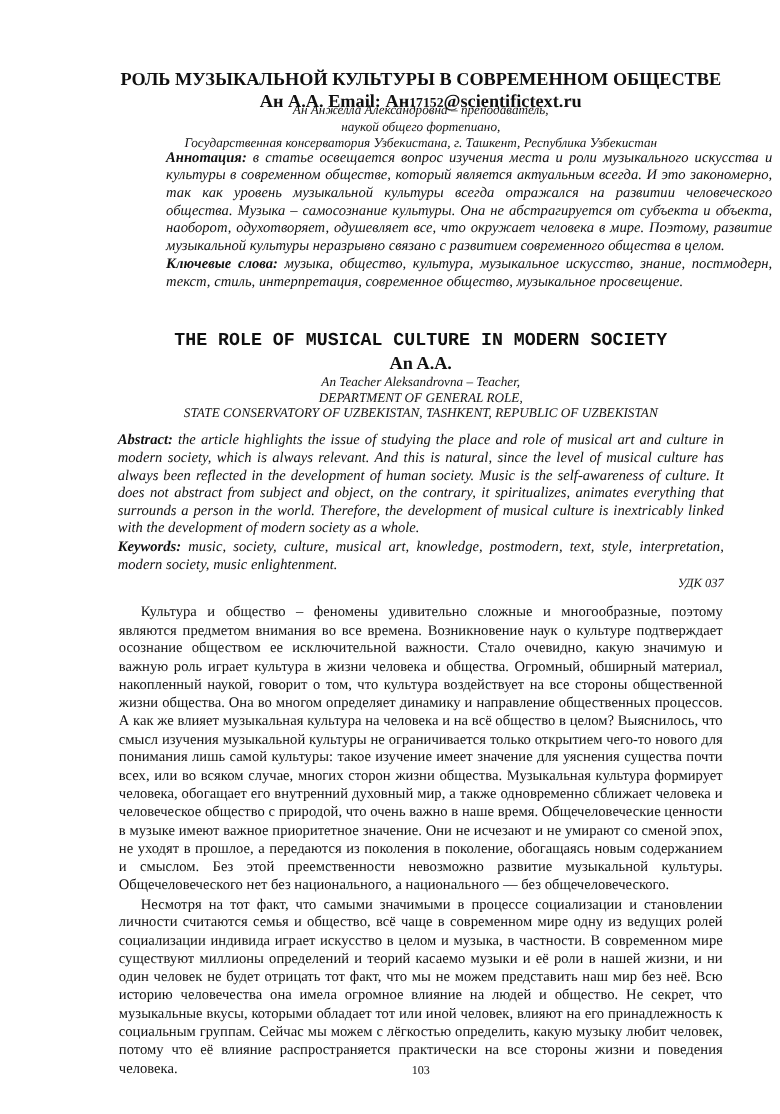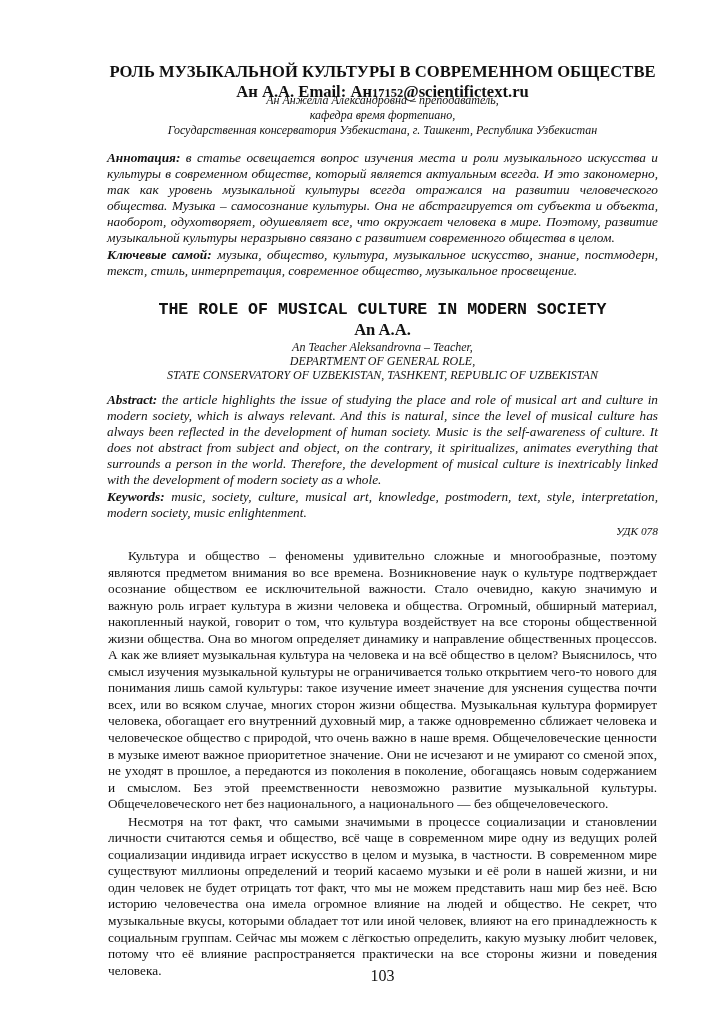--- a/index.html
+++ b/index.html
@@ -5,52 +5,52 @@
     html, body { margin: 0; padding: 0; background: #ffffff; }
     body { width: 709px; height: 1013px; position: relative; overflow: hidden; color: #111; font-family: "Liberation Serif", "DejaVu Serif", serif; }
     .page { position: absolute; left: 107px; width: 551px; top: 0; }
     .title { position: absolute; left: 0; width: 551px; text-align: center; font-weight: bold; font-size: 16.6px; line-height: 20px; white-space: nowrap; margin-top: 12px; }
     .aff { position: absolute; left: 0; width: 551px; text-align: center; font-style: italic; font-size: 12px; line-height: 14.5px; }
     .block { position: absolute; left: 0; width: 551px; font-size: 13.3px; line-height: 16.1px; text-align: justify; font-style: italic; }
     .block b { font-weight: bold; }
     .udk { position: absolute; right: 0; font-style: italic; font-size: 11.4px; }
     .body { position: absolute; left: 0; width: 551px; font-size: 13.3px; line-height: 16.55px; text-align: justify; }
     .body p { margin: 1px; text-indent: 20px; }
-    .pagenum { position: absolute; left: 0; width: 551px; text-align: center; font-size: 16px; }
+    .pagenum { position: absolute; left: 0; width: 551px; text-align: center; font-size: 11px; }
   </style>
 </head>
 <body>
 
 <div class="page">
 
   <div class="title" style="top:50px;">РОЛЬ МУЗЫКАЛЬНОЙ КУЛЬТУРЫ В СОВРЕМЕННОМ ОБЩЕСТВЕ</div>
   <div class="title" style="top:70px;"><span>Ан А.А. Email: Ан</span><span style="font-size:12.5px;">17152</span><span>@scientifictext.ru</span></div>
 
   <div class="aff" style="top:93px;">Ан Анжелла Александровна – преподаватель,</div>
-  <div class="aff" style="top:108px;">кафедра время фортепиано,</div>
+  <div class="aff" style="top:108px;">наукой общего фортепиано,</div>
   <div class="aff" style="top:123px;">Государственная консерватория Узбекистана, г. Ташкент, Республика Узбекистан</div>
 
-  <div class="block" style="top:150px;">
+  <div class="block" style="top:135px;margin-left:44px;">
     <b>Аннотация:</b><span> в статье освещается вопрос изучения места и роли музыкального искусства и культуры в современном обществе, который является актуальным всегда. И это закономерно, так как уровень музыкальной культуры всегда отражался на развитии человеческого общества. Музыка – самосознание культуры. Она не абстрагируется от субъекта и объекта, наоборот, одухотворяет, одушевляет все, что окружает человека в мире. Поэтому, развитие музыкальной культуры неразрывно связано с развитием современного общества в целом.</span><br>
-    <b>Ключевые самой:</b><span> музыка, общество, культура, музыкальное искусство, знание, постмодерн, текст, стиль, интерпретация, современное общество, музыкальное просвещение.</span>
+    <b>Ключевые слова:</b><span> музыка, общество, культура, музыкальное искусство, знание, постмодерн, текст, стиль, интерпретация, современное общество, музыкальное просвещение.</span>
   </div>
 
   <div class="title" style="top:288px;font-family:Liberation Mono, monospace;">THE ROLE OF MUSICAL CULTURE IN MODERN SOCIETY</div>
   <div class="title" style="top:308px;">An A.A.</div>
 
   <div class="aff" style="top:340px;">An Teacher Aleksandrovna – Teacher,</div>
   <div class="aff" style="top:354px;">DEPARTMENT OF GENERAL ROLE,</div>
   <div class="aff" style="top:368px;">STATE CONSERVATORY OF UZBEKISTAN, TASHKENT, REPUBLIC OF UZBEKISTAN</div>
 
   <div class="block" style="top:392px;">
     <b>Abstract:</b><span>  the article highlights the issue of studying the place and role of musical art and culture in modern society, which is always relevant. And this is natural, since the level of musical culture has always been reflected in the development of human society. Music is the self-awareness of culture. It does not abstract from subject and object, on the contrary, it spiritualizes, animates everything that surrounds a person in the world. Therefore, the development of musical culture is inextricably linked with the development of modern society as a whole.</span><br>
     <b>Keywords:</b><span> music, society, culture, musical art, knowledge, postmodern, text, style, interpretation, modern society, music enlightenment.</span>
   </div>
 
-  <div class="udk" style="top:525px;">УДК 078</div>
+  <div class="udk" style="top:525px;">УДК 037</div>
 
   <div class="body" style="top:547px;">
     <p>Культура и общество – феномены удивительно сложные и многообразные, поэтому являются предметом внимания во все времена. Возникновение наук о культуре подтверждает осознание обществом ее исключительной важности. Стало очевидно, какую значимую и важную роль играет культура в жизни человека и общества. Огромный, обширный материал, накопленный наукой, говорит о том, что культура воздействует на все стороны общественной жизни общества. Она во многом определяет динамику и направление общественных процессов. А как же влияет музыкальная культура на человека и на всё общество в целом? Выяснилось, что смысл изучения музыкальной культуры не ограничивается только открытием чего-то нового для понимания лишь самой культуры: такое изучение имеет значение для уяснения существа почти всех, или во всяком случае, многих сторон жизни общества. Музыкальная культура формирует человека, обогащает его внутренний духовный мир, а также одновременно сближает человека и человеческое общество с природой, что очень важно в наше время. Общечеловеческие ценности в музыке имеют важное приоритетное значение. Они не исчезают и не умирают со сменой эпох, не уходят в прошлое, а передаются из поколения в поколение, обогащаясь новым содержанием и смыслом. Без этой преемственности невозможно развитие музыкальной культуры. Общечеловеческого нет без национального, а национального — без общечеловеческого.</p>
     <p>Несмотря на тот факт, что самыми значимыми в процессе социализации и становлении личности считаются семья и общество, всё чаще в современном мире одну из ведущих ролей социализации индивида играет искусство в целом и музыка, в частности. В современном мире существуют миллионы определений и теорий касаемо музыки и её роли в нашей жизни, и ни один человек не будет отрицать тот факт, что мы не можем представить наш мир без неё. Всю историю человечества она имела огромное влияние на людей и общество. Не секрет, что музыкальные вкусы, которыми обладает тот или иной человек, влияют на его принадлежность к социальным группам. Сейчас мы можем с лёгкостью определить, какую музыку любит человек, потому что её влияние распространяется практически на все стороны жизни и поведения человека.</p>
   </div>
 
   <div class="pagenum" style="top:967px;">103</div>
 
 </div>
 

